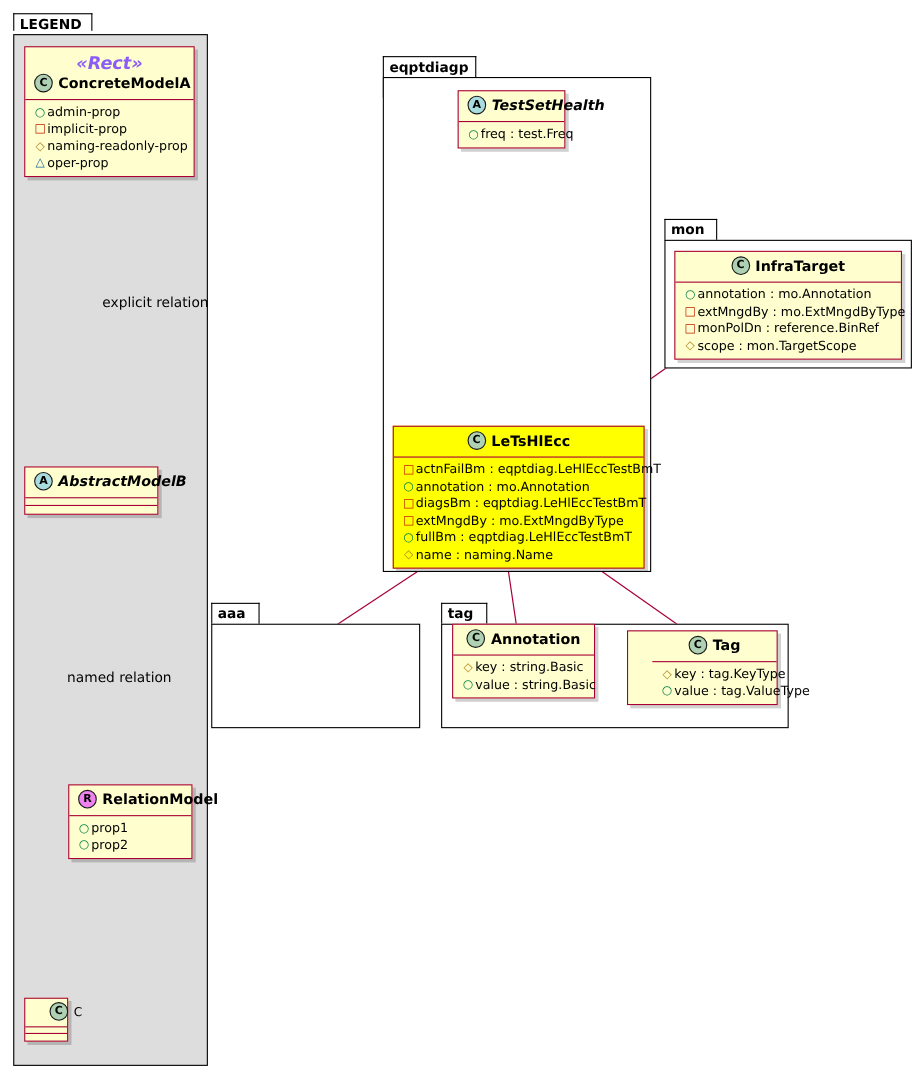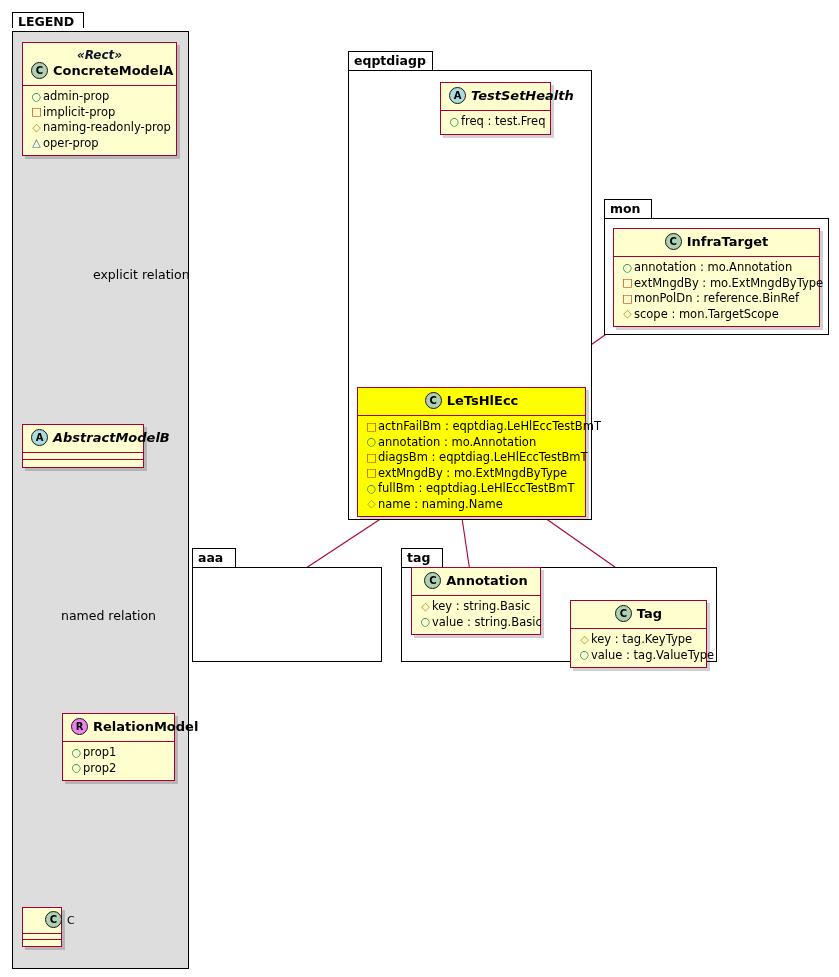--- a/index.html
+++ b/index.html
@@ -84,24 +84,24 @@
   .cls-name {
     font-weight: bold;
     font-size: 13px;
     margin-top: 44px;
   }
   .cls-name.italic {
     font-style: italic;
   }
   .stereo {
     display: block;
-    font-size: 12px;
+    font-size: 16px;
     font-style: italic;
     font-weight: bold;
-    color: #0f172a;
+    color: #8b5cf6;
     margin-bottom: 1px;
   }
   .badge {
     display: inline-block;
     width: 15px;
     height: 15px;
     line-height: 15px;
     border-radius: 50%;
     font-size: 10px;
     font-weight: bold;
@@ -244,21 +244,21 @@
     <div class="empty-body" style="height:5px;"></div>
     <div class="sep"></div>
     <div class="empty-body2" style="height:6px;"></div>
   </div>
 
   <div class="pkg-tab" style="left:348px; top:51px; width:85px; height:38px;">
     <span>eqptdiagp</span>
   </div>
   <div class="pkg plain-box" style="left:348px; top:70px; width:244px; height:450px;"></div>
 
-  <div class="cls" style="left:440px; top:82px; width:111px;">
+  <div class="cls" style="left:416px; top:82px; width:98px;">
     <div class="cls-head">
       <span class="badge a">A</span><span class="cls-name italic">TestSetHealth</span>
     </div>
     <div class="sep"></div>
     <div class="cls-body">
       <div class="attr"><span class="vis pub">○</span><span>freq : test.Freq</span></div>
     </div>
   </div>
 
   <div class="cls highlight" style="left:357px; top:387px; width:229px;">
@@ -309,21 +309,21 @@
     <div class="cls-head">
       <span class="badge c">C</span><span class="cls-name">Annotation</span>
     </div>
     <div class="sep"></div>
     <div class="cls-body">
       <div class="attr"><span class="vis prot">◇</span><span>key : string.Basic</span></div>
       <div class="attr"><span class="vis pub">○</span><span>value : string.Basic</span></div>
     </div>
   </div>
 
-  <div class="cls" style="left:570px; top:600px; width:137px;">
+  <div class="cls" style="left:570px; top:573px; width:137px;padding-left:22px;">
     <div class="cls-head">
       <span class="badge c">C</span><span class="cls-name">Tag</span>
     </div>
     <div class="sep"></div>
     <div class="cls-body">
       <div class="attr"><span class="vis prot">◇</span><span>key : tag.KeyType</span></div>
       <div class="attr"><span class="vis pub">○</span><span>value : tag.ValueType</span></div>
     </div>
   </div>
 

